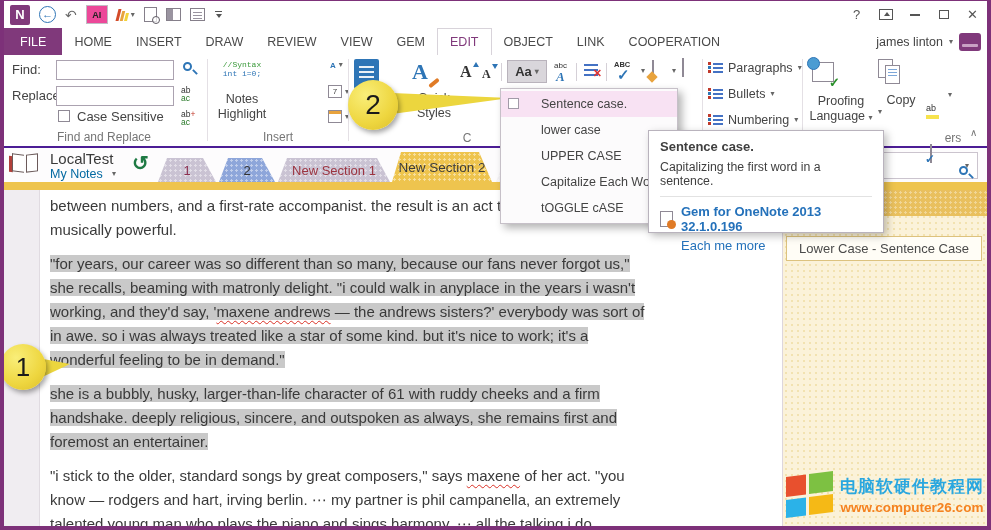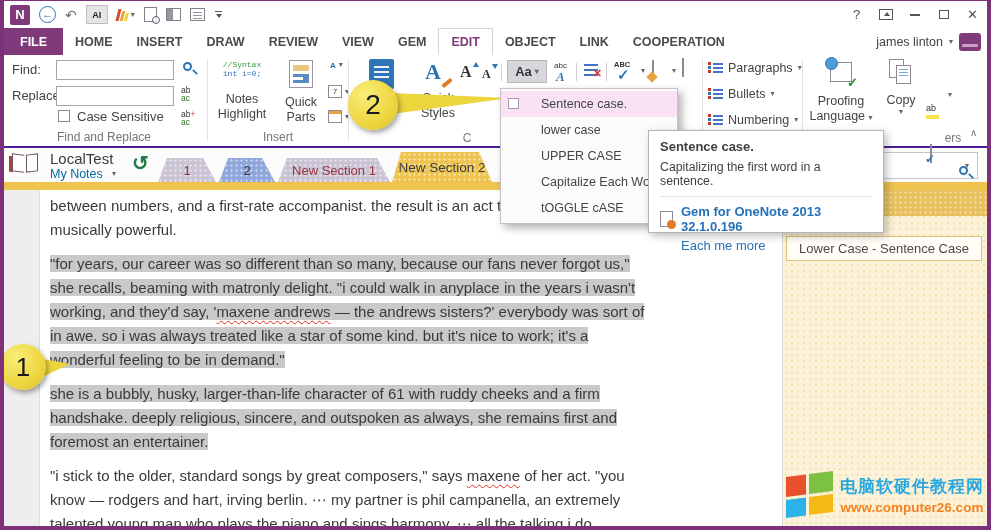--- a/index.html
+++ b/index.html
@@ -17,21 +17,21 @@
 
   
   .titlebar { position:absolute; left:4px; right:4px; top:1px; height:27px; background:#fff;
               display:flex; align-items:center; z-index:20; }
   .qat { display:flex; align-items:center; gap:9px; padding-left:6px; }
   .nlogo { width:20px; height:20px; background:#80397B; color:#fff; font-weight:bold;
            font-size:13px; display:flex; align-items:center; justify-content:center; border-radius:2px; }
   .backbtn { width:17px; height:17px; border:1.5px solid #2e75b6; border-radius:50%;
              color:#2e75b6; font-size:11px; line-height:14px; text-align:center; }
   .undo { color:#6a6a6a; font-size:14px; }
-  .aibtn { width:22px; height:19px; background:#e5e5e5; border:1px solid #c1bcc4;
+  .aibtn { width:22px; height:19px; background:#ec4899; border:1px solid #c1bcc4;
            font-size:9px; color:#222; display:flex; align-items:center; justify-content:center; font-weight:bold; }
   .pens { display:flex; align-items:flex-end; gap:1px; }
   .pens i { display:block; width:3px; height:12px; transform:skewX(-14deg); }
   .pens i:nth-child(1){ background:#d34b2a; height:12px;}
   .pens i:nth-child(2){ background:#e8a33d; height:10px;}
   .pens i:nth-child(3){ background:#f3d23a; height:8px;}
   .dn { font-size:8px; color:#666; line-height:1; }
   .previcon { width:13px; height:15px; border:1px solid #857f8a; background:#fff; position:relative; }
   .previcon i { position:absolute; right:-4px; bottom:-3px; width:8px; height:8px;
                 border:1.5px solid #5f5a64; border-radius:50%; background:rgba(255,255,255,.7); }
@@ -49,34 +49,34 @@
            color:#555; font-size:13px; }
   .ribopt { width:14px; height:11px; border:1px solid #555; position:relative; }
   .ribopt i { position:absolute; left:4px; top:2px; width:0; height:0;
               border-left:3px solid transparent; border-right:3px solid transparent; border-bottom:4px solid #555; }
   .minbar { width:10px; height:2px; background:#555; }
   .maxbox { width:10px; height:9px; border:1.5px solid #555; }
 
   
   .tabrow { position:absolute; left:4px; right:4px; top:28px; height:27px; background:#fff;
             display:flex; align-items:stretch; font-size:12.5px; color:#4a4a4a; z-index:20; }
-  .rtab { padding:0 12px; display:flex; align-items:center;font-weight:bold; }
+  .rtab { padding:0 12px; display:flex; align-items:center; }
   .rtab.file { background:#80397B; color:#fff; padding:0 16px; }
   .rtab.active { background:#fff; color:#80397B; border:1px solid #d8d3da; border-bottom:none; }
   .userarea { margin-left:auto; display:flex; align-items:center; gap:6px; padding-right:6px; color:#444; }
   .avatar { width:22px; height:18px; background:#80397B; border-radius:3px; position:relative; }
   .avatar i { position:absolute; left:3px; right:3px; bottom:4px; height:3px; background:#c9a0c4; border-radius:1px; }
 
   
   .ribbon { position:absolute; left:4px; right:4px; top:55px; height:93px; background:#fff;
             border-bottom:2px solid #4c1d95; z-index:10; }
   .vsep { position:absolute; top:4px; height:82px; width:1px; background:#e4e0e5; }
   .glabel { position:absolute; font-size:12px; color:#767676; text-align:center; }
   .rlabel { font-size:12.5px; color:#444; text-align:center; line-height:15px; }
-  .bigbtn { position:absolute; display:flex; flex-direction:column; align-items:center; }
+  .bigbtn { position:absolute; display:flex; flex-direction:column; }
   .field { position:absolute; height:20px; width:118px; border:1px solid #aba2b0; background:#fff;
            font-size:12px; padding:0 4px; font-family:"Liberation Sans",sans-serif; }
   .lbl13 { position:absolute; font-size:13px; color:#444; }
   .mag { position:relative; width:15px; height:15px; }
   .mag b { position:absolute; left:0; top:0; width:9px; height:9px; border:2px solid #2e75b6; border-radius:50%; }
   .mag i { position:absolute; left:9px; top:9px; width:6px; height:2px; background:#2e75b6; transform:rotate(45deg); }
   .cb { position:absolute; width:12px; height:12px; border:1px solid #8f8995; background:#fff; }
   .repico { position:absolute; font-size:8.5px; line-height:8px; color:#333; text-align:left; }
   .repico .grn { color:#2a7a2a; }
   .repico .red { color:#c0392b; }
@@ -325,28 +325,20 @@
     <div class="vsep" style="left:203px"></div>
 
     
     <div class="bigbtn" style="left:208px;top:5px;width:60px">
       <div class="codeico">
         <span class="c1">//Syntax</span><br>
         <span class="c2">int i=0;</span>
       </div>
       <div class="rlabel" style="margin-top:14px">Notes Highlight</div>
     </div>
-    <div class="bigbtn" style="left:272px;top:5px;width:50px">
-      <span class="qpico">
-          <u></u>
-          <i></i>
-          <s></s>
-        </span>
-      <div class="rlabel" style="margin-top:7px;width:40px">Quick Parts</div>
-    </div>
     <div class="minico" style="left:326px;top:6px">
       <span class="aeqico">A</span>
       <span class="dn">▾</span>
     </div>
     <div class="minico" style="left:324px;top:30px">
       <span class="calico">7</span>
       <span class="dn">▾</span>
     </div>
     <div class="minico" style="left:324px;top:55px">
       <span class="gridico"></span>

